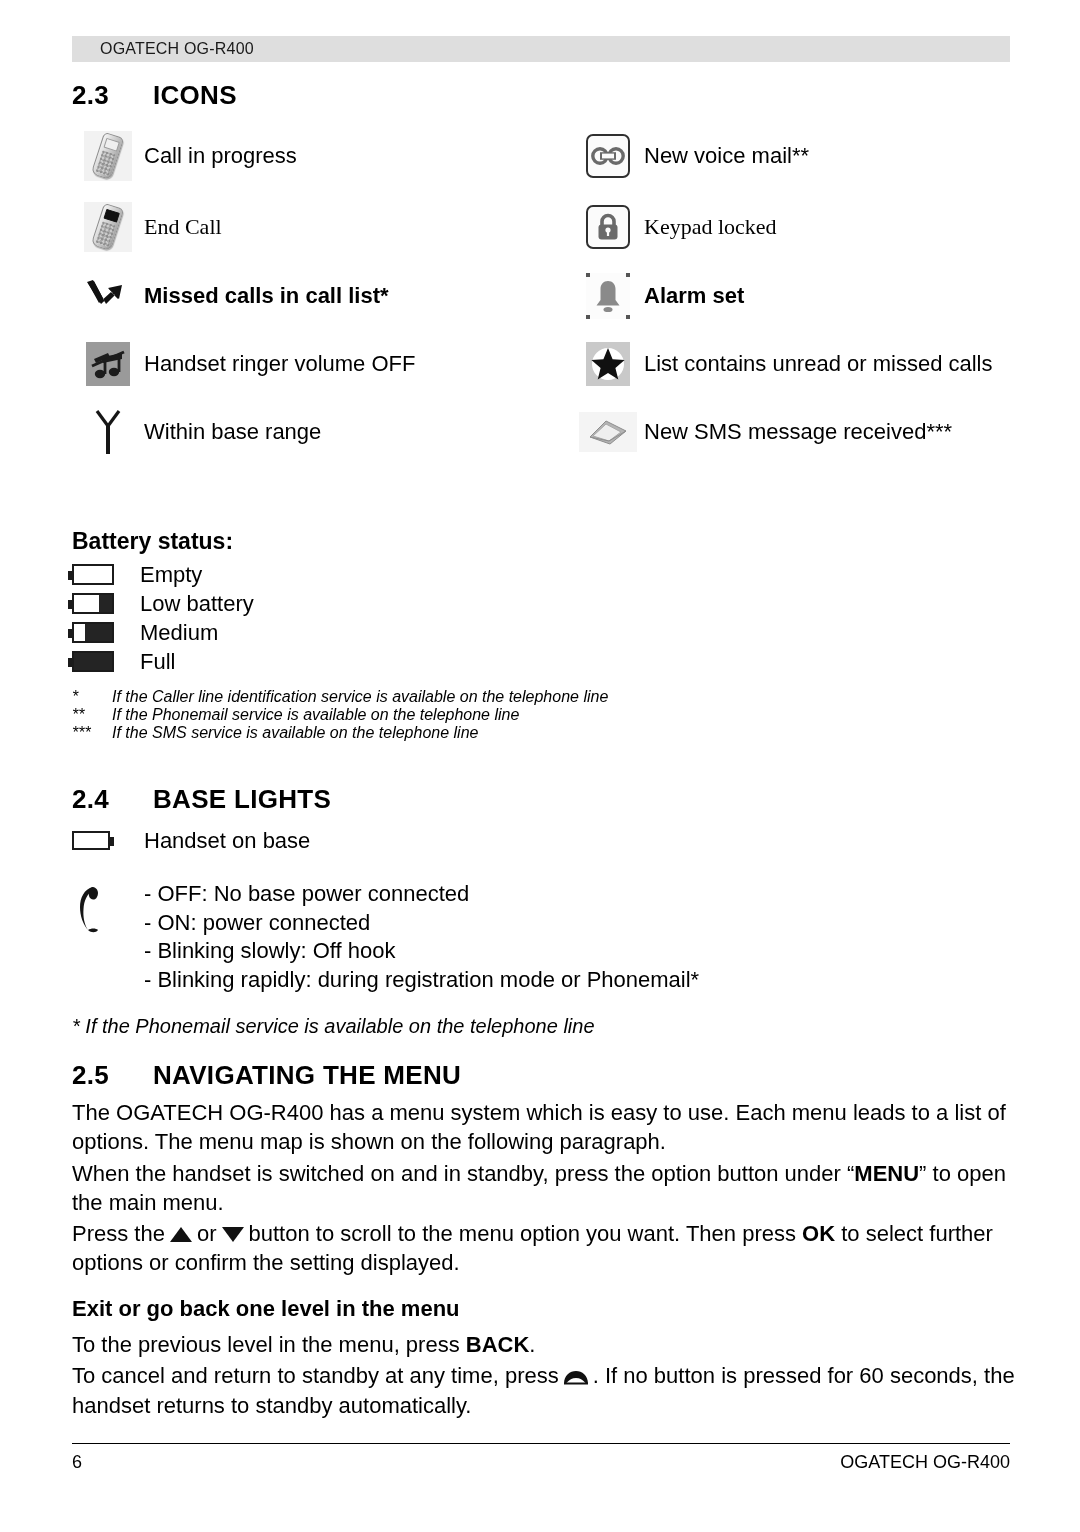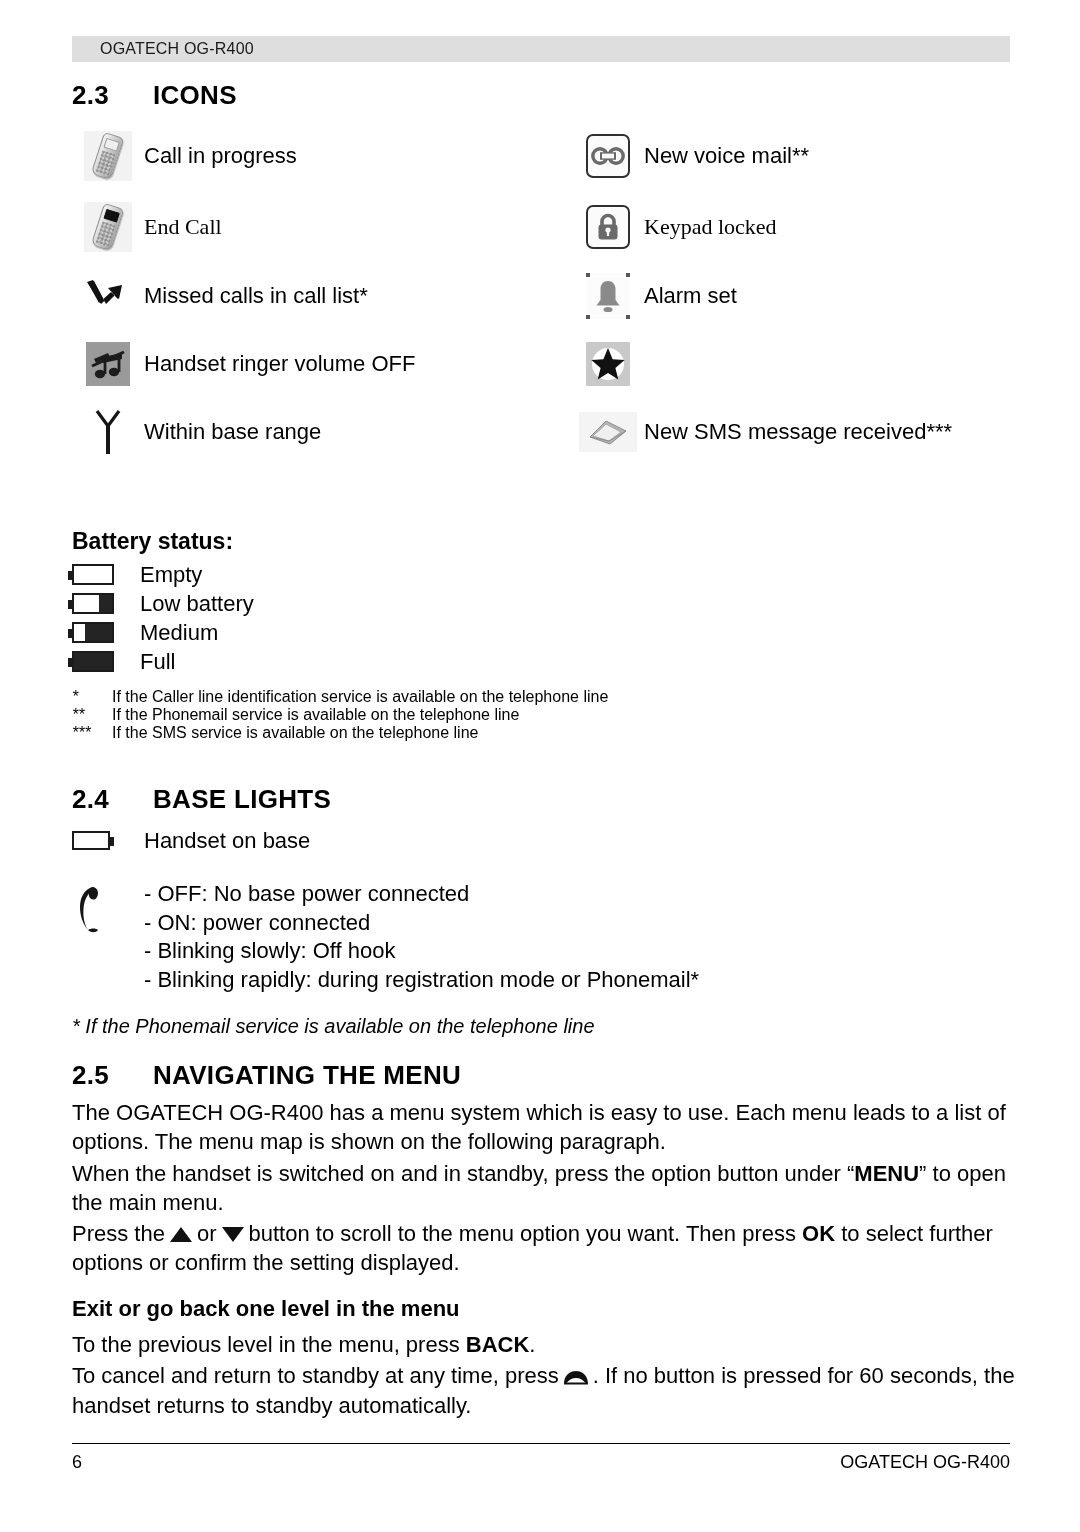--- a/index.html
+++ b/index.html
@@ -165,21 +165,21 @@
   .batt .fill {
     position: absolute;
     top: 0; right: 0; bottom: 0;
     background: #242424;
   }
 
   
   .fn-block { position: absolute; left: 72px; top: 688px; width: 900px; }
   .fn-row { display: flex; }
   .fn-mark { width: 40px; flex: none; font-style: italic; font-size: 16px; }
-  .fn-txt { font-size: 16px; }
+  .fn-txt { font-style: italic; font-size: 16px; }
 
   
   .bl-head { position: absolute; left: 72px; top: 784px; }
   .bl-row1 { position: absolute; left: 72px; top: 826px; display: flex; align-items: center; }
   .bl-row2 { position: absolute; left: 72px; top: 880px; display: flex; align-items: flex-start; }
   .bl-iconcell { width: 72px; flex: none; display: flex; align-items: center; justify-content: flex-start; }
   .bl-lines { font-size: 22px; line-height: 1.30; }
 
   .base-batt {
     position: relative;
@@ -297,21 +297,21 @@
               <rect x="3.5" y="12.5" width="19" height="15" rx="3" fill="#6a6a6a"></rect>
               <circle cx="13" cy="18" r="2.6" fill="#fbfbfb"></circle>
               <rect x="11.9" y="18" width="2.2" height="6" fill="#fbfbfb"></rect>
             </svg>
           </div>
         </div>
         <span class="icon-label">Keypad locked</span>
       </div>
     </div>
 
-    <div class="icon-row" style="height:68px;">
+    <div class="icon-row" style="height:68px;font-weight:bold;">
       <div class="col-left">
         <div class="icon-cell">
           <svg class="missed-arrow" viewBox="0 0 46 40" aria-hidden="true">
             <path d="M3 7 L14 27 L26 16 L33 23 L36 11 L24 13 L30 19 L21 28 L9 5 Z" fill="#111"></path>
             <path d="M2 6 L16 28 L28 17 L34 23 L37 9 L23 12 L29 18 L20 26 L8 4 Z" fill="#111"></path>
           </svg>
         </div>
         <span class="icon-label">Missed calls in call list*</span>
       </div>
       <div class="col-right">
@@ -350,20 +350,21 @@
       </div>
       <div class="col-right">
         <div class="icon-cell">
           <div class="lcd-corner">
             <svg width="44" height="44" viewBox="0 0 44 44" aria-hidden="true">
               <circle cx="22" cy="22" r="16" fill="#ffffff"></circle>
               <path d="M22 6 L26.6 17.2 L38.6 18.1 L29.4 25.9 L32.3 37.6 L22 31.1 L11.7 37.6 L14.6 25.9 L5.4 18.1 L17.4 17.2 Z" fill="#111"></path>
             </svg>
           </div>
         </div>
+        <span class="icon-label">List contains unread or missed calls</span>
       </div>
     </div>
 
     <div class="icon-row" style="height:68px;">
       <div class="col-left">
         <div class="icon-cell">
           <svg class="ant" viewBox="0 0 44 52" aria-hidden="true">
             <rect x="20" y="18" width="4" height="30" fill="#161616"></rect>
             <path d="M22 20 L11 5" stroke="#161616" stroke-width="3.2"></path>
             <path d="M22 20 L33 5" stroke="#161616" stroke-width="3.2"></path>

